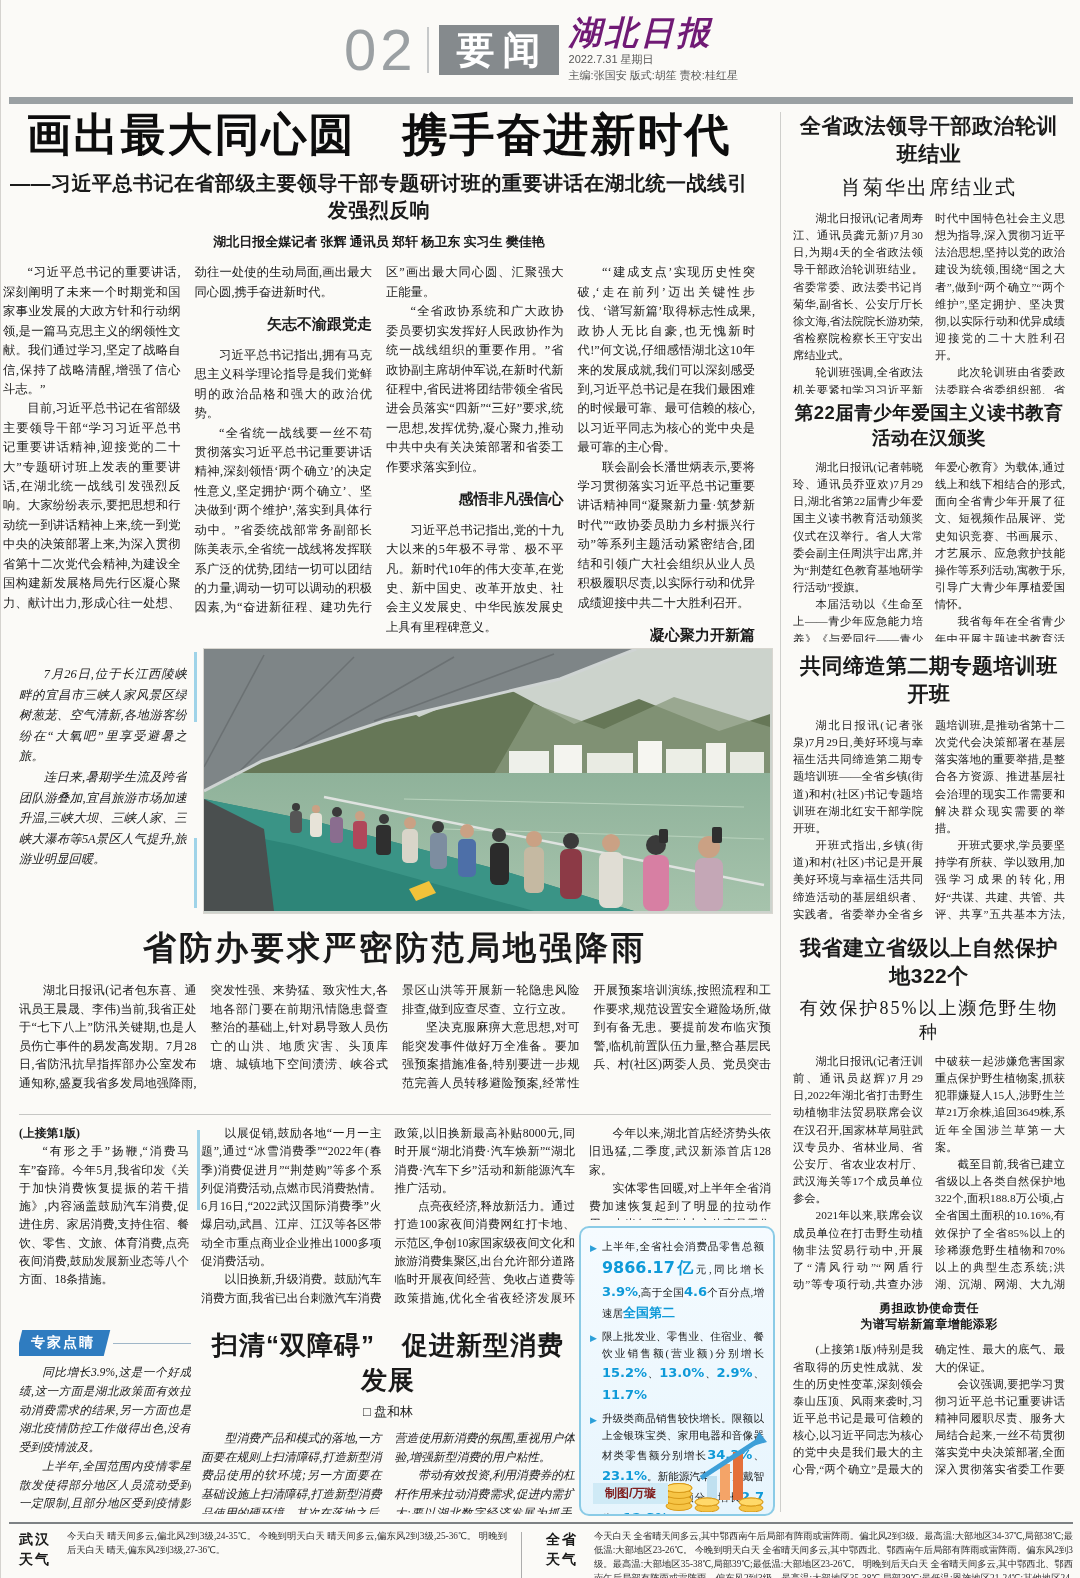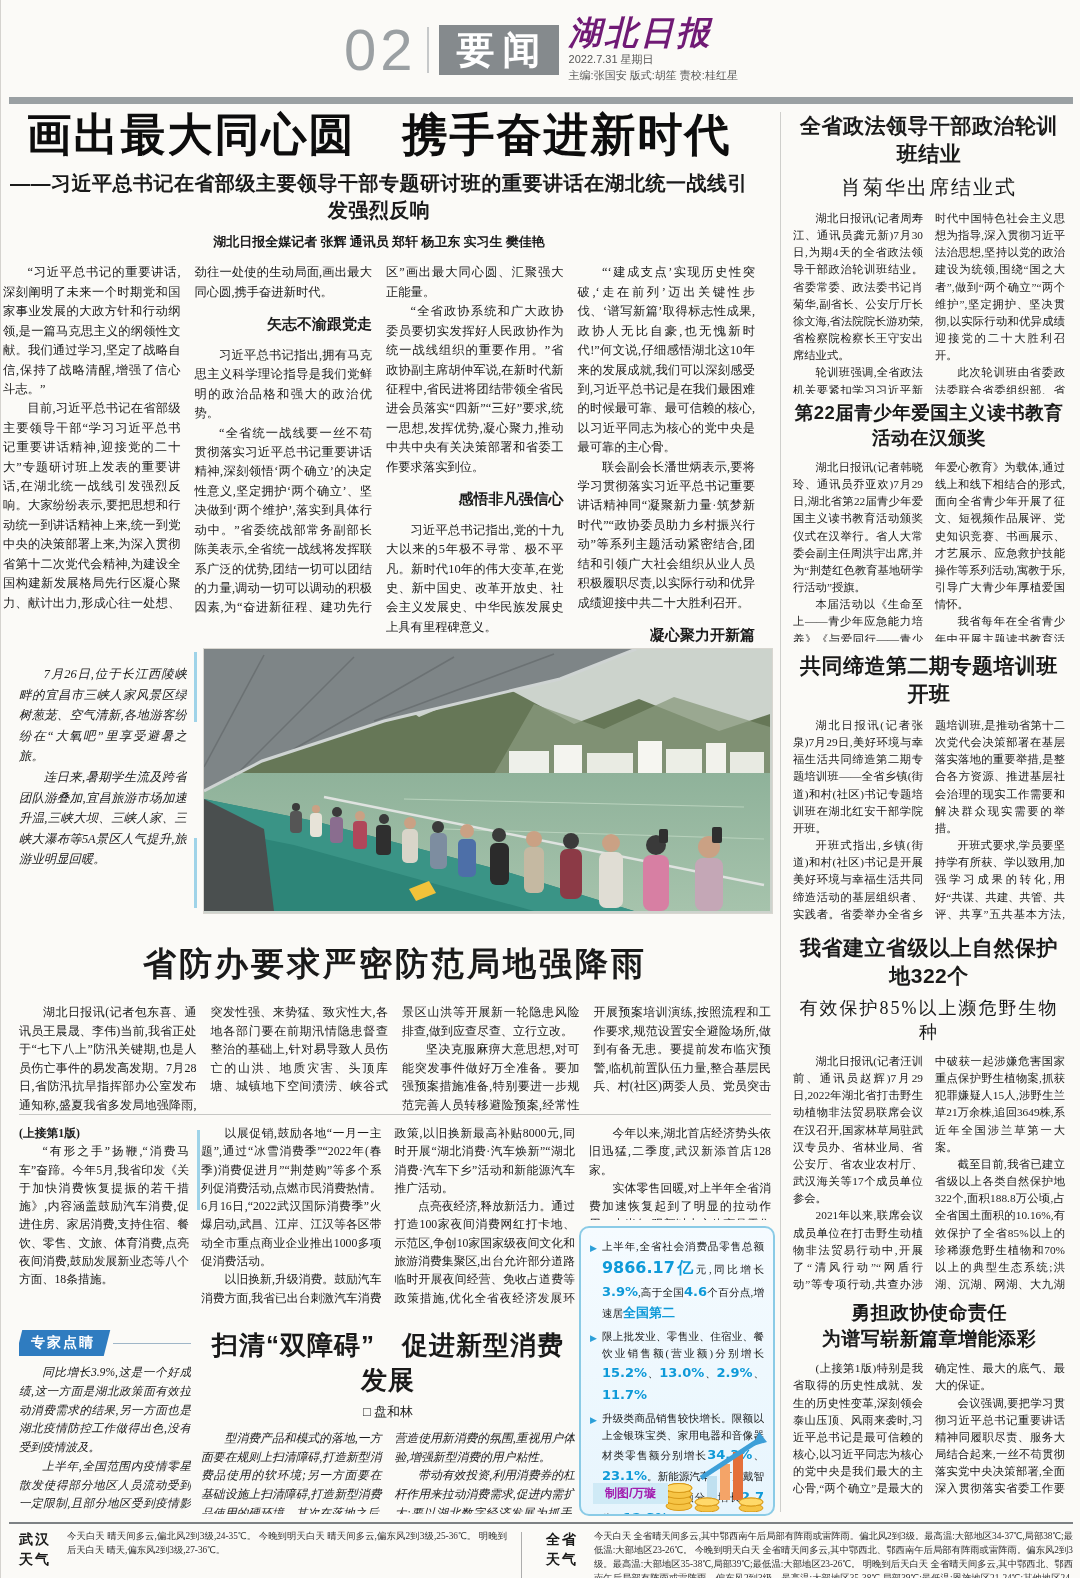--- a/index.html
+++ b/index.html
@@ -30,21 +30,21 @@
   .lead-body{margin-top:12px;height:388px;column-count:4;column-gap:14px;
              font-size:12.3px;line-height:1.58;overflow:hidden;}
   
   .story{position:absolute;left:18px;top:652px;width:168px;height:258px;overflow:hidden;}
   .story-title{font-weight:bold;font-size:26px;text-align:center;line-height:1.35;letter-spacing:2px;}
   .story-body{margin-top:12px;font-style:italic;font-size:12.4px;line-height:1.66;}
   .vrule{position:absolute;width:3px;background:#9fd3e8;}
   .photo{position:absolute;left:202px;top:648px;width:568px;height:264px;border:1px solid #d8d6d0;background:#cdd3cd;}
   
   .rain{position:absolute;left:18px;top:926px;width:752px;}
-  .rain h3{margin:16px;font-family:"Liberation Sans",sans-serif;font-weight:900;font-size:33px;
+  .rain h3{margin:0;font-family:"Liberation Sans",sans-serif;font-weight:900;font-size:33px;
            text-align:center;letter-spacing:3px;}
   .rain-body{margin-top:10px;height:118px;column-count:4;column-gap:14px;font-size:12px;line-height:1.55;overflow:hidden;}
   .hline{position:absolute;left:18px;top:1114px;width:752px;border-top:1px solid #c6c6c4;}
   
   .contA{position:absolute;left:18px;top:1124px;width:170px;height:200px;overflow:hidden;font-size:11.8px;line-height:1.55;}
   .expert{position:absolute;left:18px;top:1330px;width:172px;height:182px;overflow:hidden;}
   .expert-head{display:flex;align-items:center;gap:6px;}
   .expert-label{background:#2f7cc0;color:#fff;font-family:"Liberation Sans",sans-serif;font-weight:bold;
                 font-size:14px;padding:4px 12px;transform:skewX(-14deg);}
   .expert-label span{display:inline-block;transform:skewX(14deg);letter-spacing:2px;}
@@ -62,21 +62,21 @@
   
   .stats{position:absolute;left:578px;top:1226px;width:196px;height:290px;box-sizing:border-box;
          border:2px solid #8bcbe6;border-radius:10px;background:linear-gradient(#f5fbff,#e7f5fd);
          padding:10px 9px 6px 9px;overflow:hidden;}
   .stat-item{display:flex;gap:5px;margin-bottom:5px;font-size:10.6px;line-height:1.62;text-align:justify;}
   .stat-mark{color:#2b9fd8;font-size:9px;margin-top:3px;font-family:"DejaVu Sans",sans-serif;}
   .stat-text{flex:1;}
   .num{color:#0f9ad8;font-weight:bold;font-family:"DejaVu Sans",sans-serif;font-size:13px;}
   .big{color:#0f9ad8;font-weight:bold;font-family:"DejaVu Sans",sans-serif;font-size:16px;}
   .stats-credit{position:absolute;left:12px;bottom:10px;background:#cfeaf6;padding:2px 12px;
-                font-family:"Liberation Sans",sans-serif;font-weight:bold;font-size:12px;color:#a21caf;}
+                font-family:"Liberation Sans",sans-serif;font-weight:bold;font-size:12px;color:#7f1d1d;}
   .coins{position:absolute;right:2px;bottom:2px;}
   
   .vdiv{position:absolute;left:779px;top:112px;height:1400px;width:1px;background:#cfcfcc;}
   .rart{position:absolute;left:792px;width:272px;overflow:hidden;}
   .rart h3{margin:0;font-family:"Liberation Sans",sans-serif;font-weight:900;text-align:center;letter-spacing:.5px;}
   .rart .rsub{margin-top:6px;text-align:center;font-size:20px;letter-spacing:2px;}
   .rbody{margin-top:9px;column-count:2;column-gap:12px;font-size:11.3px;line-height:1.52;overflow:hidden;}
   
   .weather{position:absolute;left:8px;right:8px;top:1522px;border-top:2px solid #7d8184;
            padding-top:6px;display:flex;gap:10px;}
@@ -325,21 +325,21 @@
     <h3 style="font-size:21px;">我省建立省级以上自然保护地322个</h3>
     <div class="rsub" style="font-size:18px;">有效保护85%以上濒危野生物种</div>
     <div class="rbody" style="height:268px;">
       <p>湖北日报讯(记者汪训前、通讯员赵辉)7月29日,2022年湖北省打击野生动植物非法贸易联席会议在汉召开,国家林草局驻武汉专员办、省林业局、省公安厅、省农业农村厅、武汉海关等17个成员单位参会。</p>
       <p>2021年以来,联席会议成员单位在打击野生动植物非法贸易行动中,开展了“清风行动”“网盾行动”等专项行动,共查办涉野生动植物案件一批。其中破获一起涉嫌危害国家重点保护野生植物案,抓获犯罪嫌疑人15人,涉野生兰草21万余株,追回3649株,系近年全国涉兰草第一大案。</p>
       <p>截至目前,我省已建立省级以上各类自然保护地322个,面积188.8万公顷,占全省国土面积的10.16%,有效保护了全省85%以上的珍稀濒危野生植物和70%以上的典型生态系统;洪湖、沉湖、网湖、大九湖等12个国际重要湿地得到有效管理保护。全省现有陆生脊椎野生动物851种,其中鸟类131个重点种群,两年共监测记录越冬水鸟89种、156万余只。</p>
     </div>
   </div>
 
   <div class="rart" style="top:1300px;height:212px;">
-    <h3 style="font-size:19px;line-height:1.35;">
+    <h3 style="font-size:12px;line-height:1.35;">
       <div>勇担政协使命责任</div>
       <div>为谱写崭新篇章增能添彩</div>
     </h3>
     <div class="rbody" style="height:148px;">
       <p>(上接第1版)特别是我省取得的历史性成就、发生的历史性变革,深刻领会泰山压顶、风雨来袭时,习近平总书记是最可信赖的核心,以习近平同志为核心的党中央是我们最大的主心骨,“两个确立”是最大的确定性、最大的底气、最大的保证。</p>
       <p>会议强调,要把学习贯彻习近平总书记重要讲话精神同履职尽责、服务大局结合起来,一丝不苟贯彻落实党中央决策部署,全面深入贯彻落实省委工作要求,围绕省第十二次党代会确定的目标任务,充分发挥专门协商机构作用,把学习引向深入、把共识凝聚起来、把力量汇聚起来,以实际行动迎接党的二十大胜利召开。</p>
     </div>
   </div>
 
   <div class="weather">

